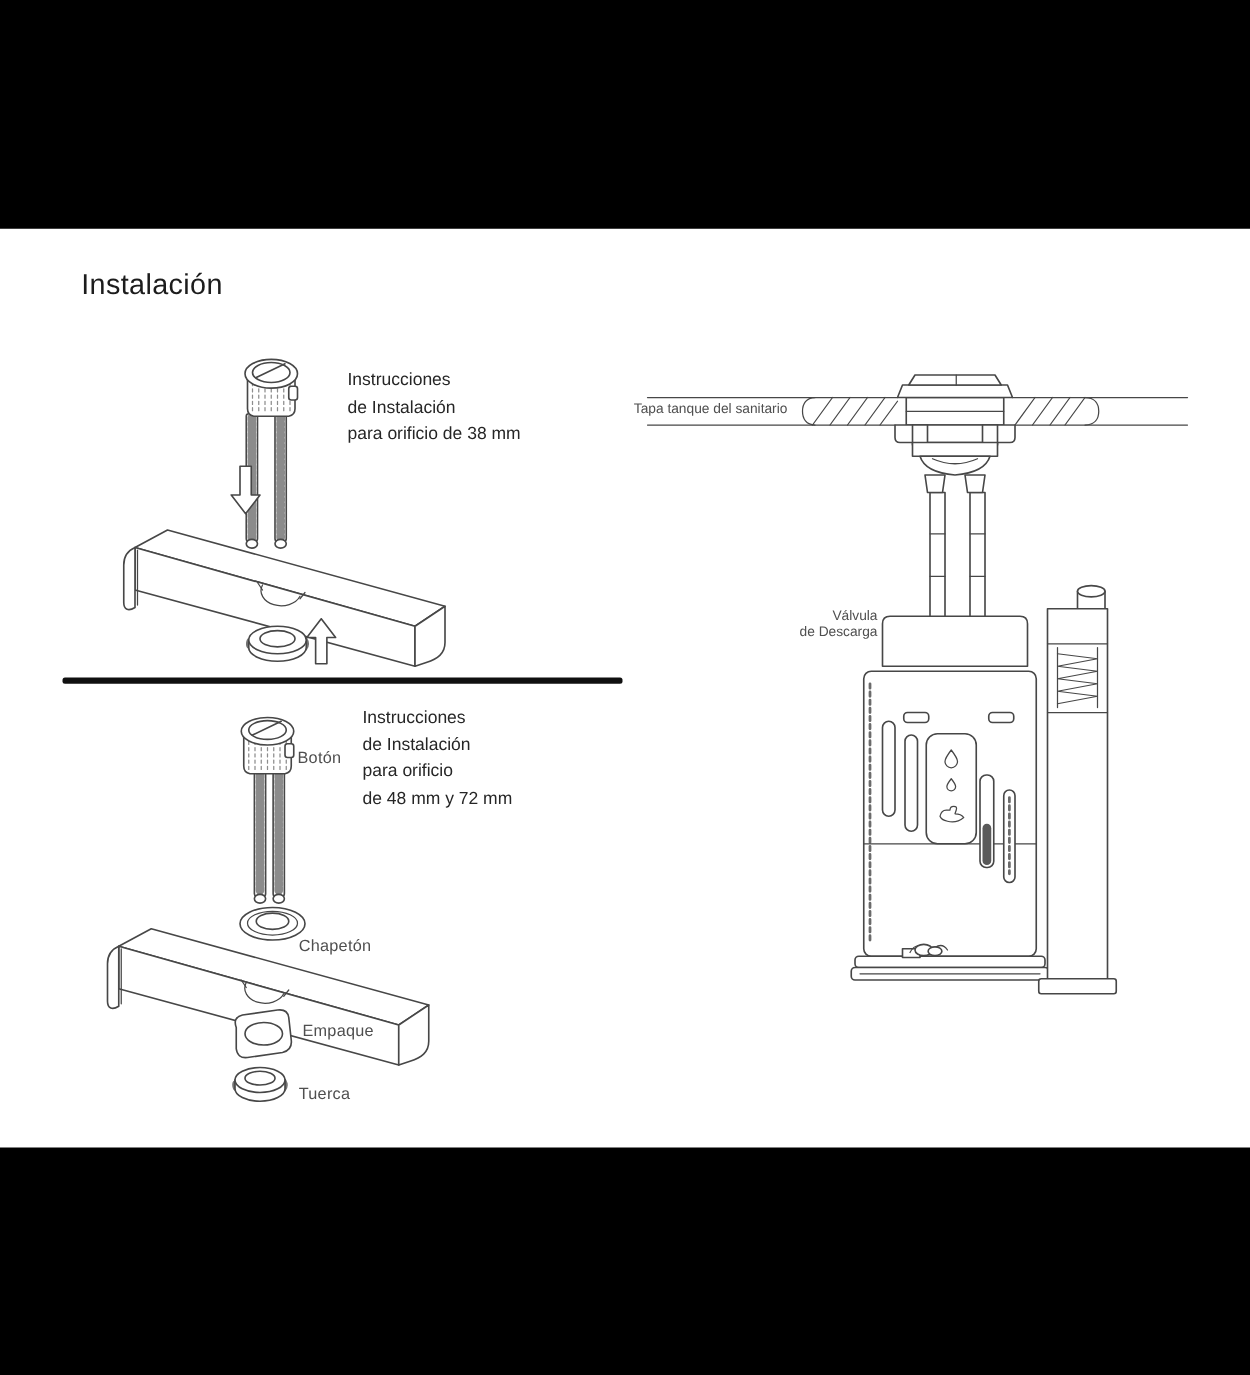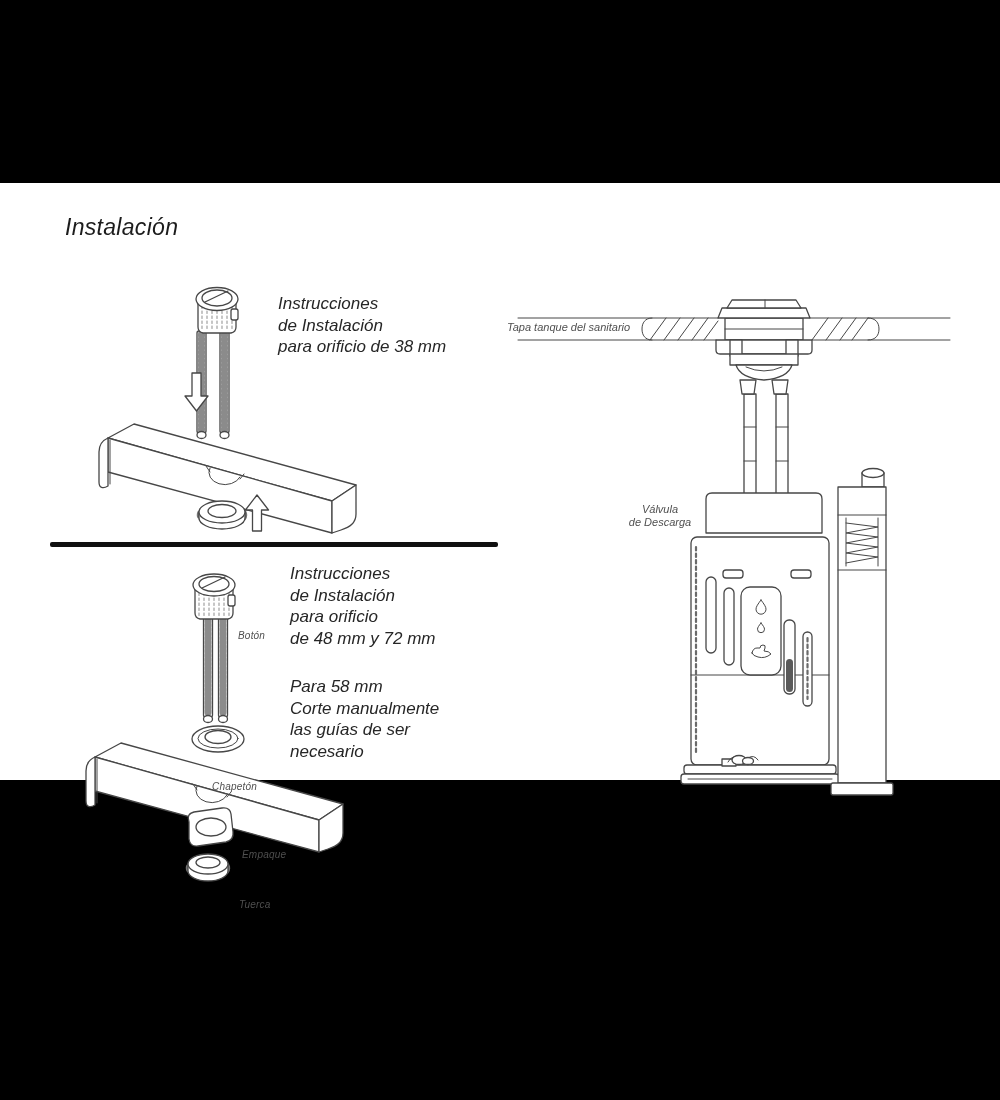--- a/index.html
+++ b/index.html
@@ -1,23 +1,23 @@
 <!DOCTYPE html>
 <html style="--backdrop: #000000; --paper: #ffffff; --ink: #474747; --heading: #1c1c1c; --text: #262626; --label: #4f4f4f; --divider: #101010;"><head>
 <meta charset="utf-8">
 <style>
   * { margin:0; padding:0; box-sizing:border-box; }
   html,body { width:1000px; height:1100px; }
   body { font-family:"Liberation Sans", sans-serif; background:#000; }
   .backdrop { position:relative; width:1000px; height:1100px; background:var(--backdrop,#000); overflow:hidden; }
-  .paper { position:absolute; left:0; top:183px; width:1000px; height:597px; background:var(--paper,#ffffff);font-style:italic; }
+  .paper { position:absolute; left:0; top:183px; width:1000px; height:735px; background:var(--paper,#ffffff); }
   .abs { position:absolute; }
   .title { left:65px; top:31px; font-size:23px; letter-spacing:.3px; color:var(--heading,#1c1c1c); }
-  .body-text { font-size:17px; line-height:21.5px; color:var(--text,#262626); }
-  .part-label { font-size:10px; color:var(--label,#4f4f4f); letter-spacing:.2px; white-space:nowrap;margin-top:32px; }
+  .body-text { font-size:14px; line-height:21.5px; color:var(--text,#262626); }
+  .part-label { font-size:13px; color:var(--label,#4f4f4f); letter-spacing:.2px; white-space:nowrap; }
   .diagram-label { font-size:11px; color:var(--label,#4f4f4f); white-space:nowrap; }
   .divider { left:50px; top:359px; width:448px; height:4.5px; background:var(--divider,#101010); border-radius:2px; }
   svg.art { position:absolute; overflow:visible; }
   .art * { fill:none; stroke:var(--ink,#474747); stroke-width:1.3; stroke-linecap:round; stroke-linejoin:round; }
   .art .wf { fill:#ffffff; }
   .art .tex { stroke-width:1; stroke-dasharray:2.5 2.5; stroke:#8d8d8d; }
   .art .thread { stroke-width:7; stroke-dasharray:2 2.3; stroke:#6e6e6e; opacity:.8; }
   .art .teeth { stroke-width:4.5; stroke-dasharray:4 3.6; stroke:#737373; }
   .art .thin { stroke-width:1; }
   .art .dark { fill:#5a5a5a; stroke:none; }
@@ -129,29 +129,23 @@
         <ellipse class="wf" cx="123" cy="297.5" rx="12" ry="5.5"></ellipse>
       </g>
     </svg>
 
     <div class="abs body-text" style="left:290px; top:380px">
       <div>Instrucciones</div>
       <div>de Instalación</div>
       <div>para orificio</div>
       <div>de 48 mm y 72 mm</div>
     </div>
-    <div class="abs body-text" style="left:290px; top:493px">
-      <div>Para 58 mm</div>
-      <div>Corte manualmente</div>
-      <div>las guías de ser</div>
-      <div>necesario</div>
-    </div>
 
     <span class="abs part-label" style="left:238px; top:415px">Botón</span>
-    <span class="abs part-label" style="left:212px; top:566px">Chapetón</span>
+    <span class="abs part-label" style="left:239px; top:566px">Chapetón</span>
     <span class="abs part-label" style="left:242px; top:634px">Empaque</span>
     <span class="abs part-label" style="left:239px; top:684px">Tuerca</span>
 
     <svg class="art" style="left:500px; top:92px" width="475" height="560" viewBox="0 0 475 560">
 
       <g>
         <path class="thin" d="M18,43 H218 M310,43 H450"></path>
         <path class="thin" d="M18,65 H216 M312,65 H450"></path>
         <path class="thin" d="M152,43 C145,43 142,48 142,54 C142,60 145,65 152,65"></path>
         <path class="thin" d="M368,43 C376,43 379,48 379,54 C379,60 376,65 368,65"></path>
@@ -214,19 +208,19 @@
         <ellipse class="wf" cx="373" cy="198" rx="11" ry="4.5"></ellipse>
         <rect class="wf" x="338" y="212" width="48" height="296"></rect>
         <path class="thin" d="M338,240 H386 M346,243 V291 M378,243 V291"></path>
         <path class="thin" d="M346,248 L378,252 L346,258 L378,262 L346,268 L378,272 L346,278 L378,282 L346,288"></path>
         <path class="thin" d="M338,295 H386"></path>
         <rect class="wf" x="331" y="508" width="62" height="12" rx="2"></rect>
       </g>
     </svg>
 
     <span class="abs diagram-label" style="left:507px; top:138px">Tapa tanque del sanitario</span>
-    <div class="abs diagram-label" style="left:618px; top:320px; width:84px; text-align:center; line-height:13px">
+    <div class="abs diagram-label" style="left:618px; top:304px; width:84px; text-align:right; line-height:13px">
       <div>Válvula</div>
       <div>de Descarga</div>
     </div>
 
   </div>
 </div>
 
 </body></html>

